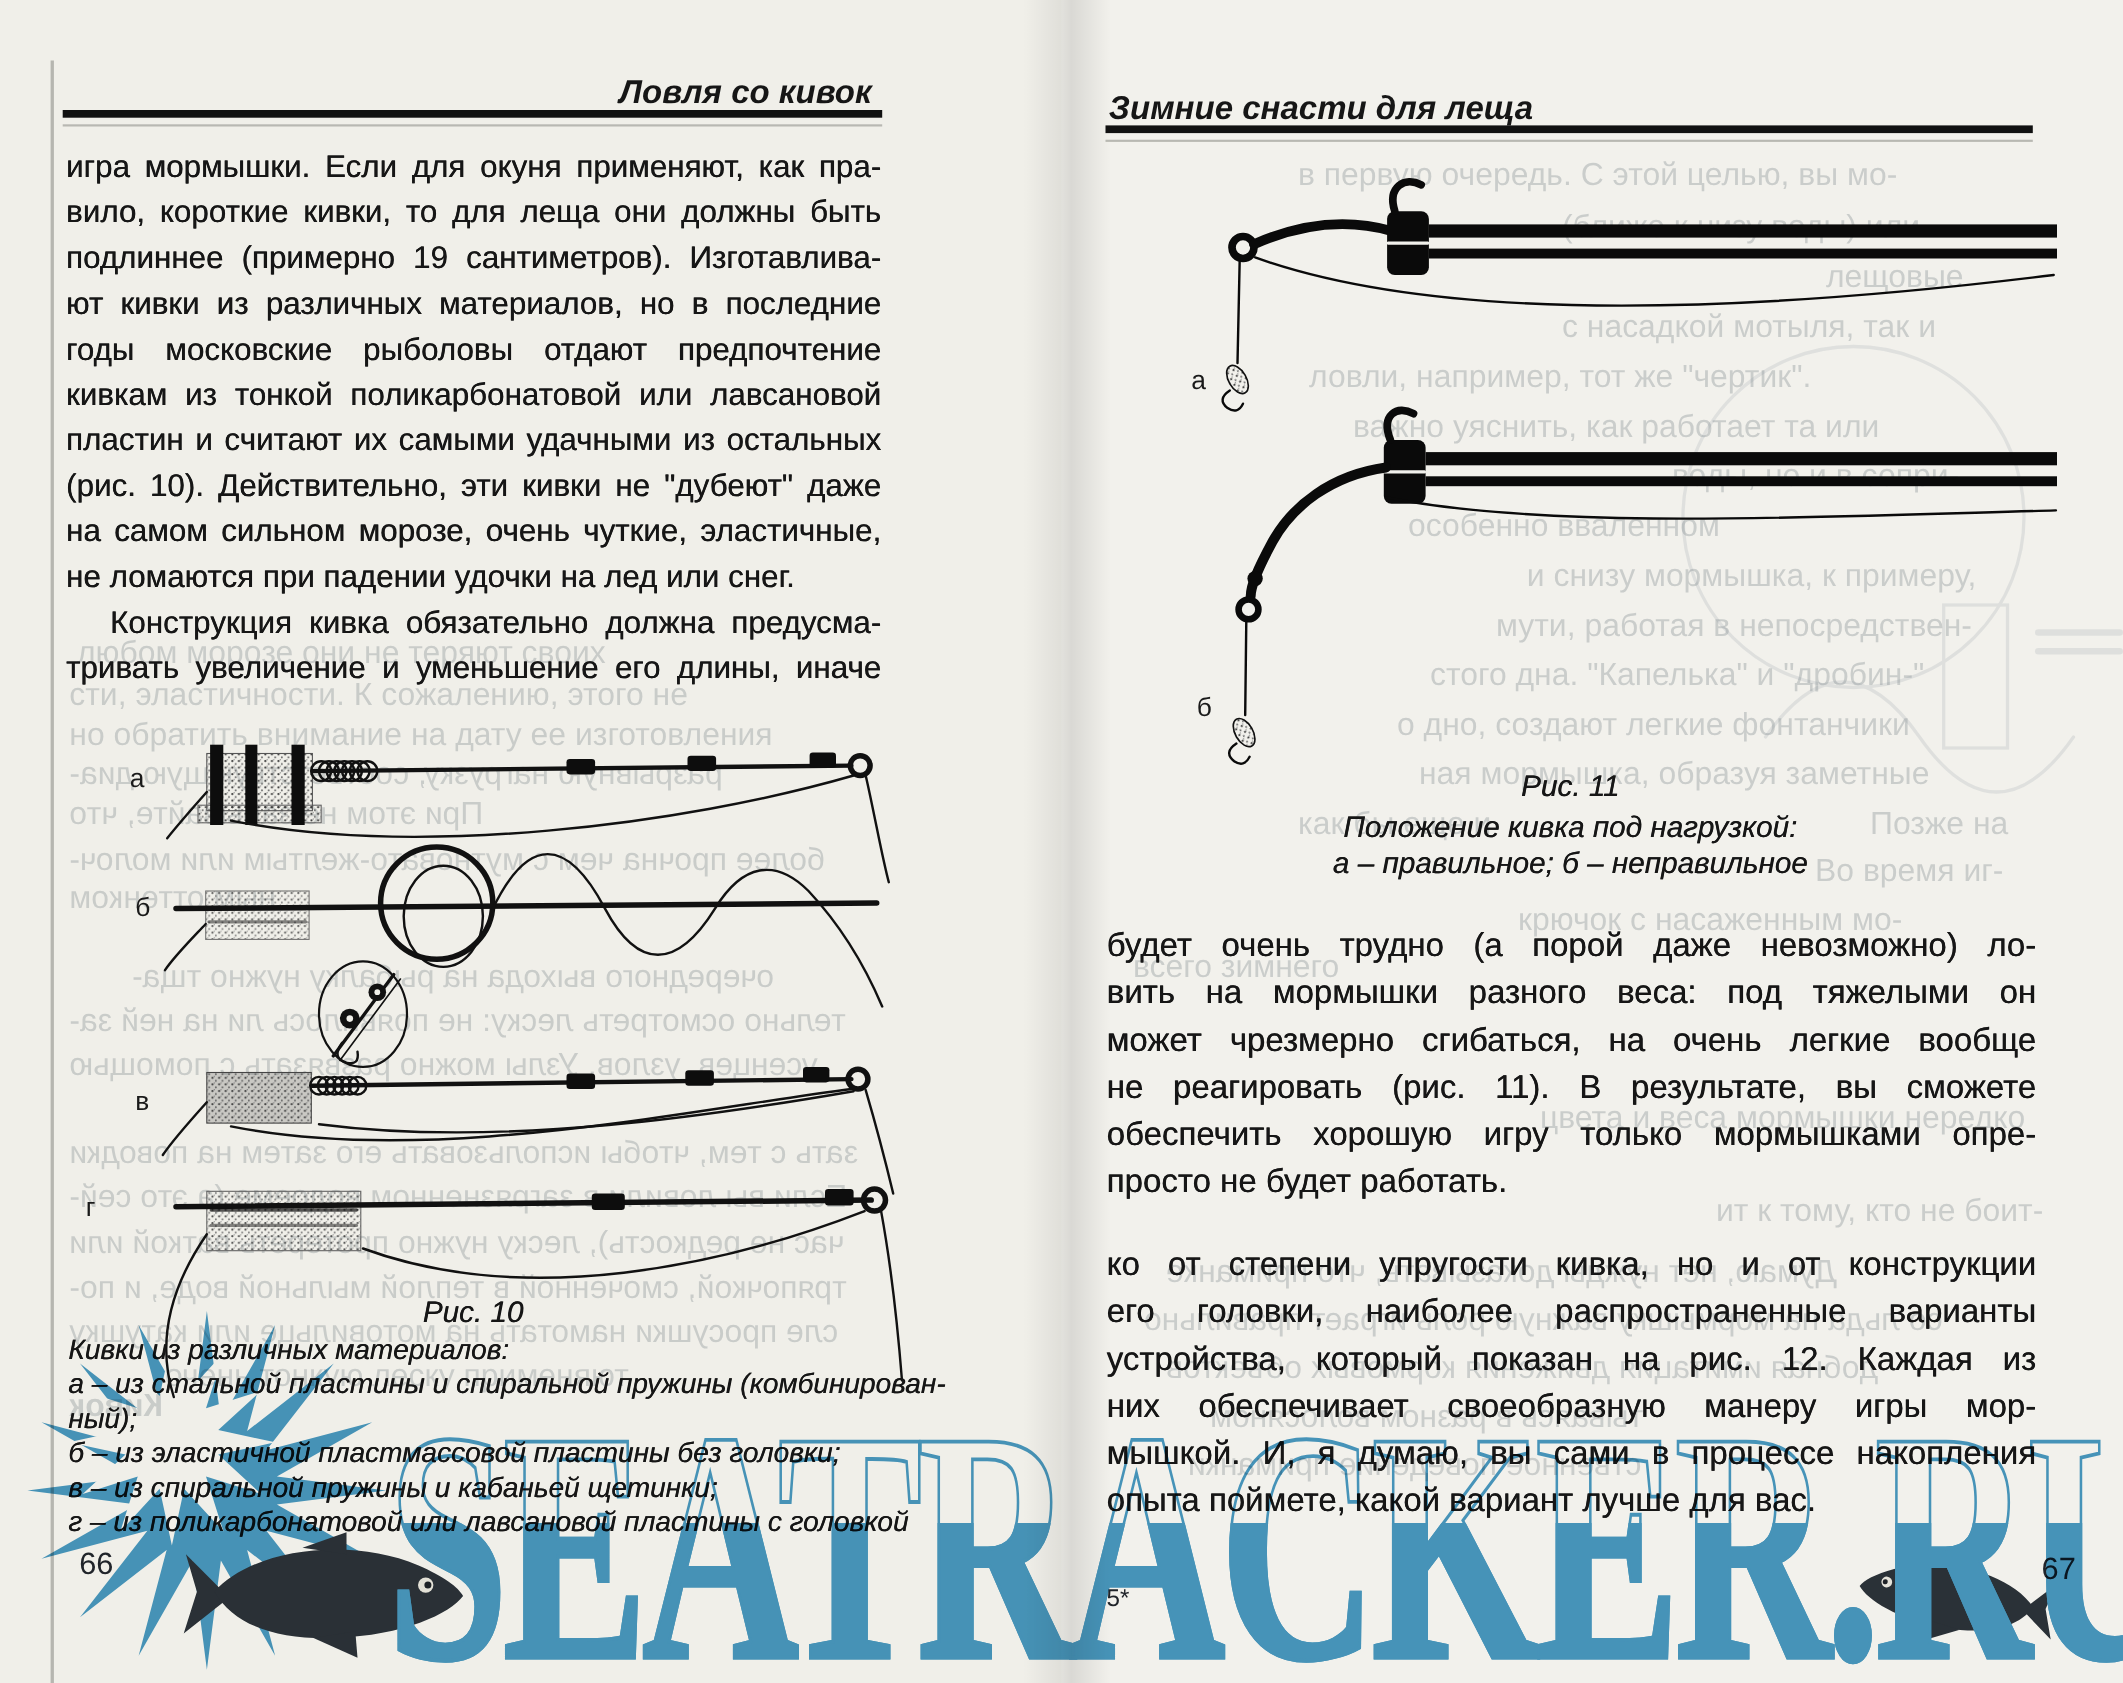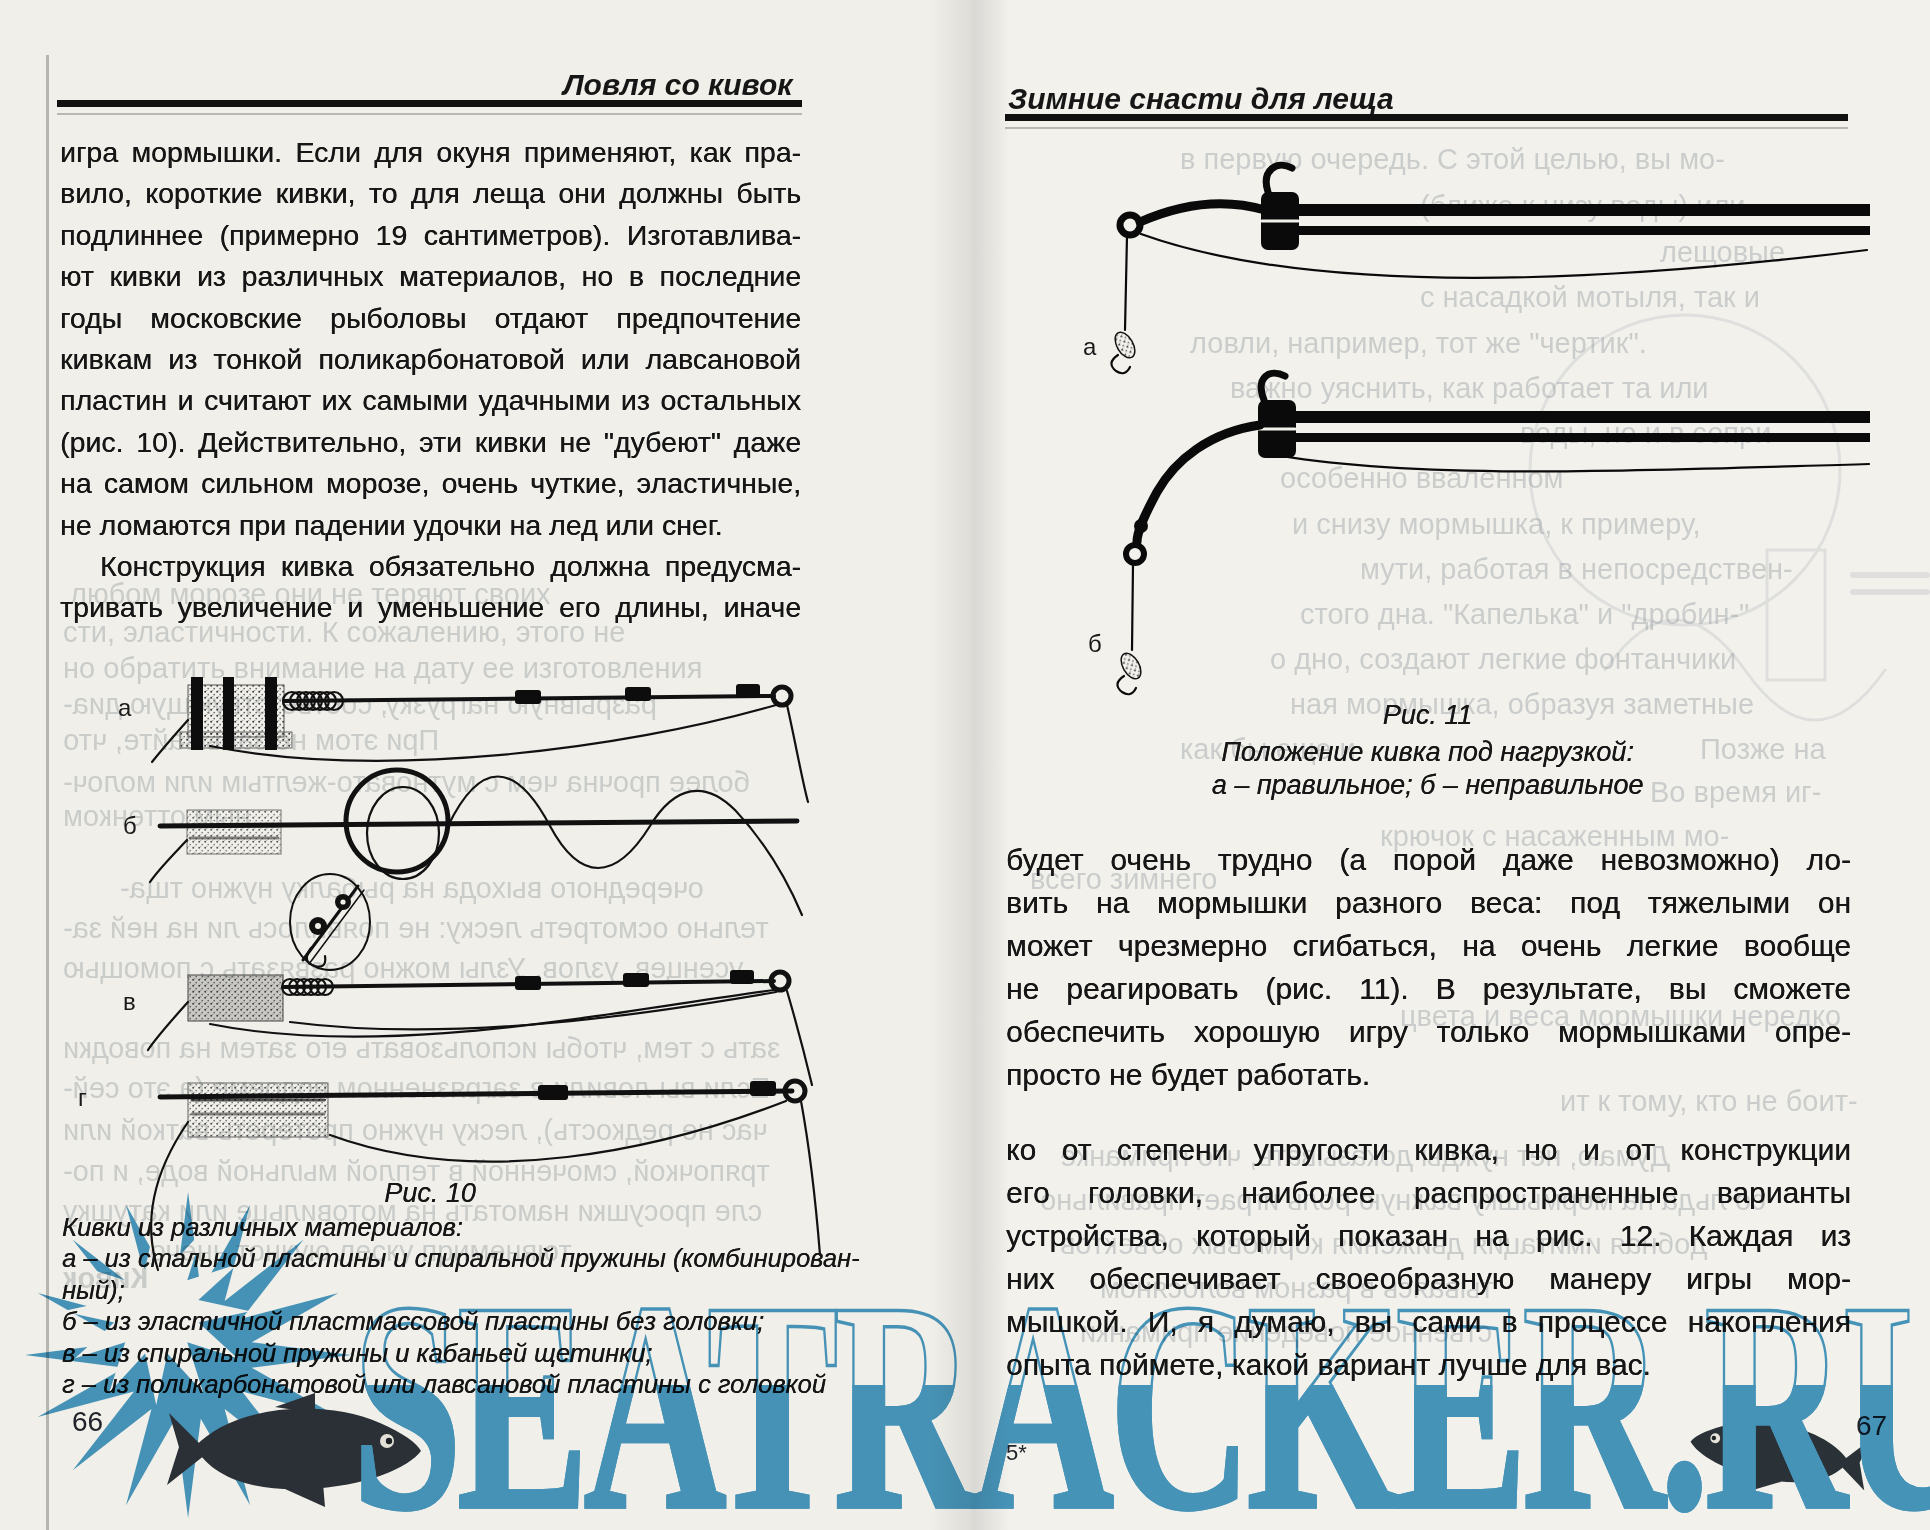--- a/index.html
+++ b/index.html
@@ -101,21 +101,21 @@
     </div>
   <div class="ghosts">
       <div class="" style="left: 1180px; top: 143px;">в первую очередь. С этой целью, вы мо-</div>
       <div class="" style="left: 1420px; top: 190px;">(ближе к низу воды) или</div>
       <div class="" style="left: 1660px; top: 236px;">лещовые</div>
       <div class="" style="left: 1420px; top: 281px;">с насадкой мотыля, так и</div>
       <div class="" style="left: 1190px; top: 327px;">ловли, например, тот же "чертик".</div>
       <div class="" style="left: 1230px; top: 372px;">важно уяснить, как работает та или</div>
       <div class="" style="left: 1520px; top: 417px;">воды, но и в сопри-</div>
       <div class="" style="left: 1280px; top: 462px;">особенно вваленном</div>
-      <div class="" style="left: 1292px; top: 508px;">и снизу мормышка, к примеру,</div>
+      <div class="" style="left: 1388px; top: 508px;">и снизу мормышка, к примеру,</div>
       <div class="" style="left: 1360px; top: 553px;">мути, работая в непосредствен-</div>
       <div class="" style="left: 1300px; top: 598px;">стого дна. "Капелька" и "дробин-"</div>
       <div class="" style="left: 1270px; top: 643px;">о дно, создают легкие фонтанчики</div>
       <div class="" style="left: 1290px; top: 688px;">ная мормышка, образуя заметные</div>
       <div class="" style="left: 1180px; top: 733px;">как бы еще и</div>
       <div class="" style="left: 1700px; top: 733px;">Позже на</div>
       <div class="" style="left: 1650px; top: 776px;">Во время иг-</div>
       <div class="" style="left: 1380px; top: 820px;">крючок с насаженным мо-</div>
       <div class="" style="left: 1030px; top: 863px;">всего зимнего</div>
       <div class="" style="left: 1400px; top: 1000px;">цвета и веса мормышки нередко</div>

